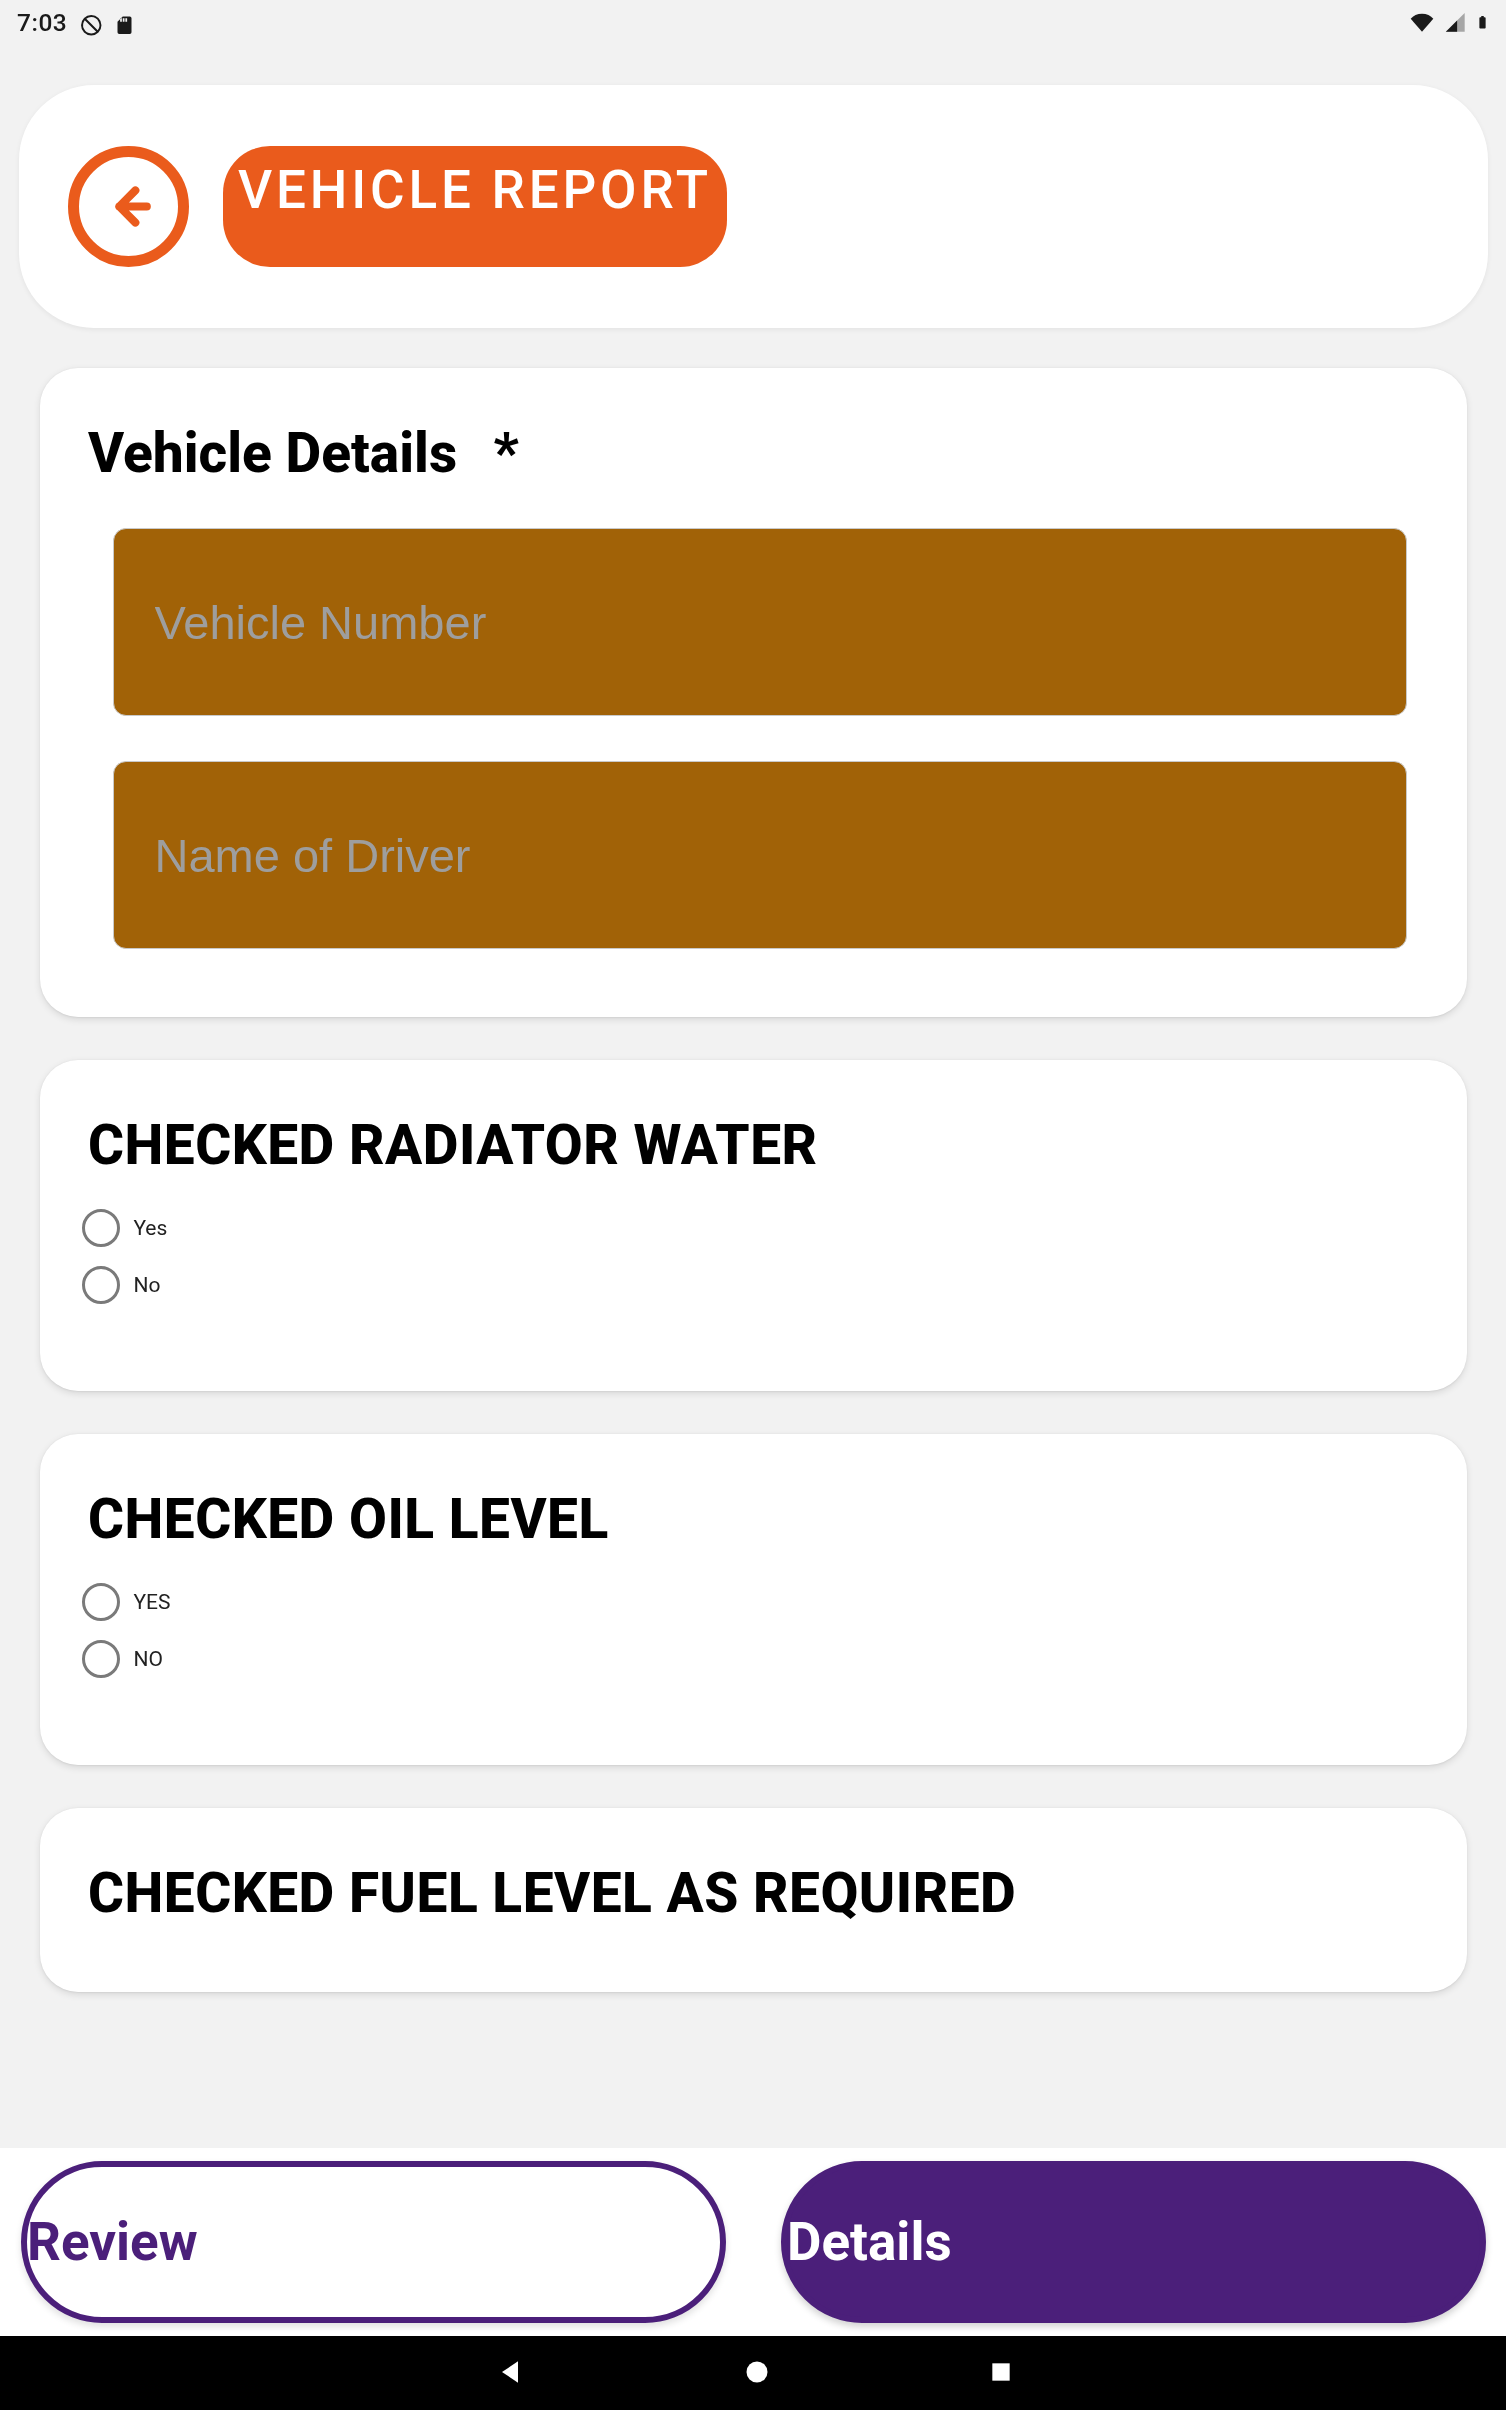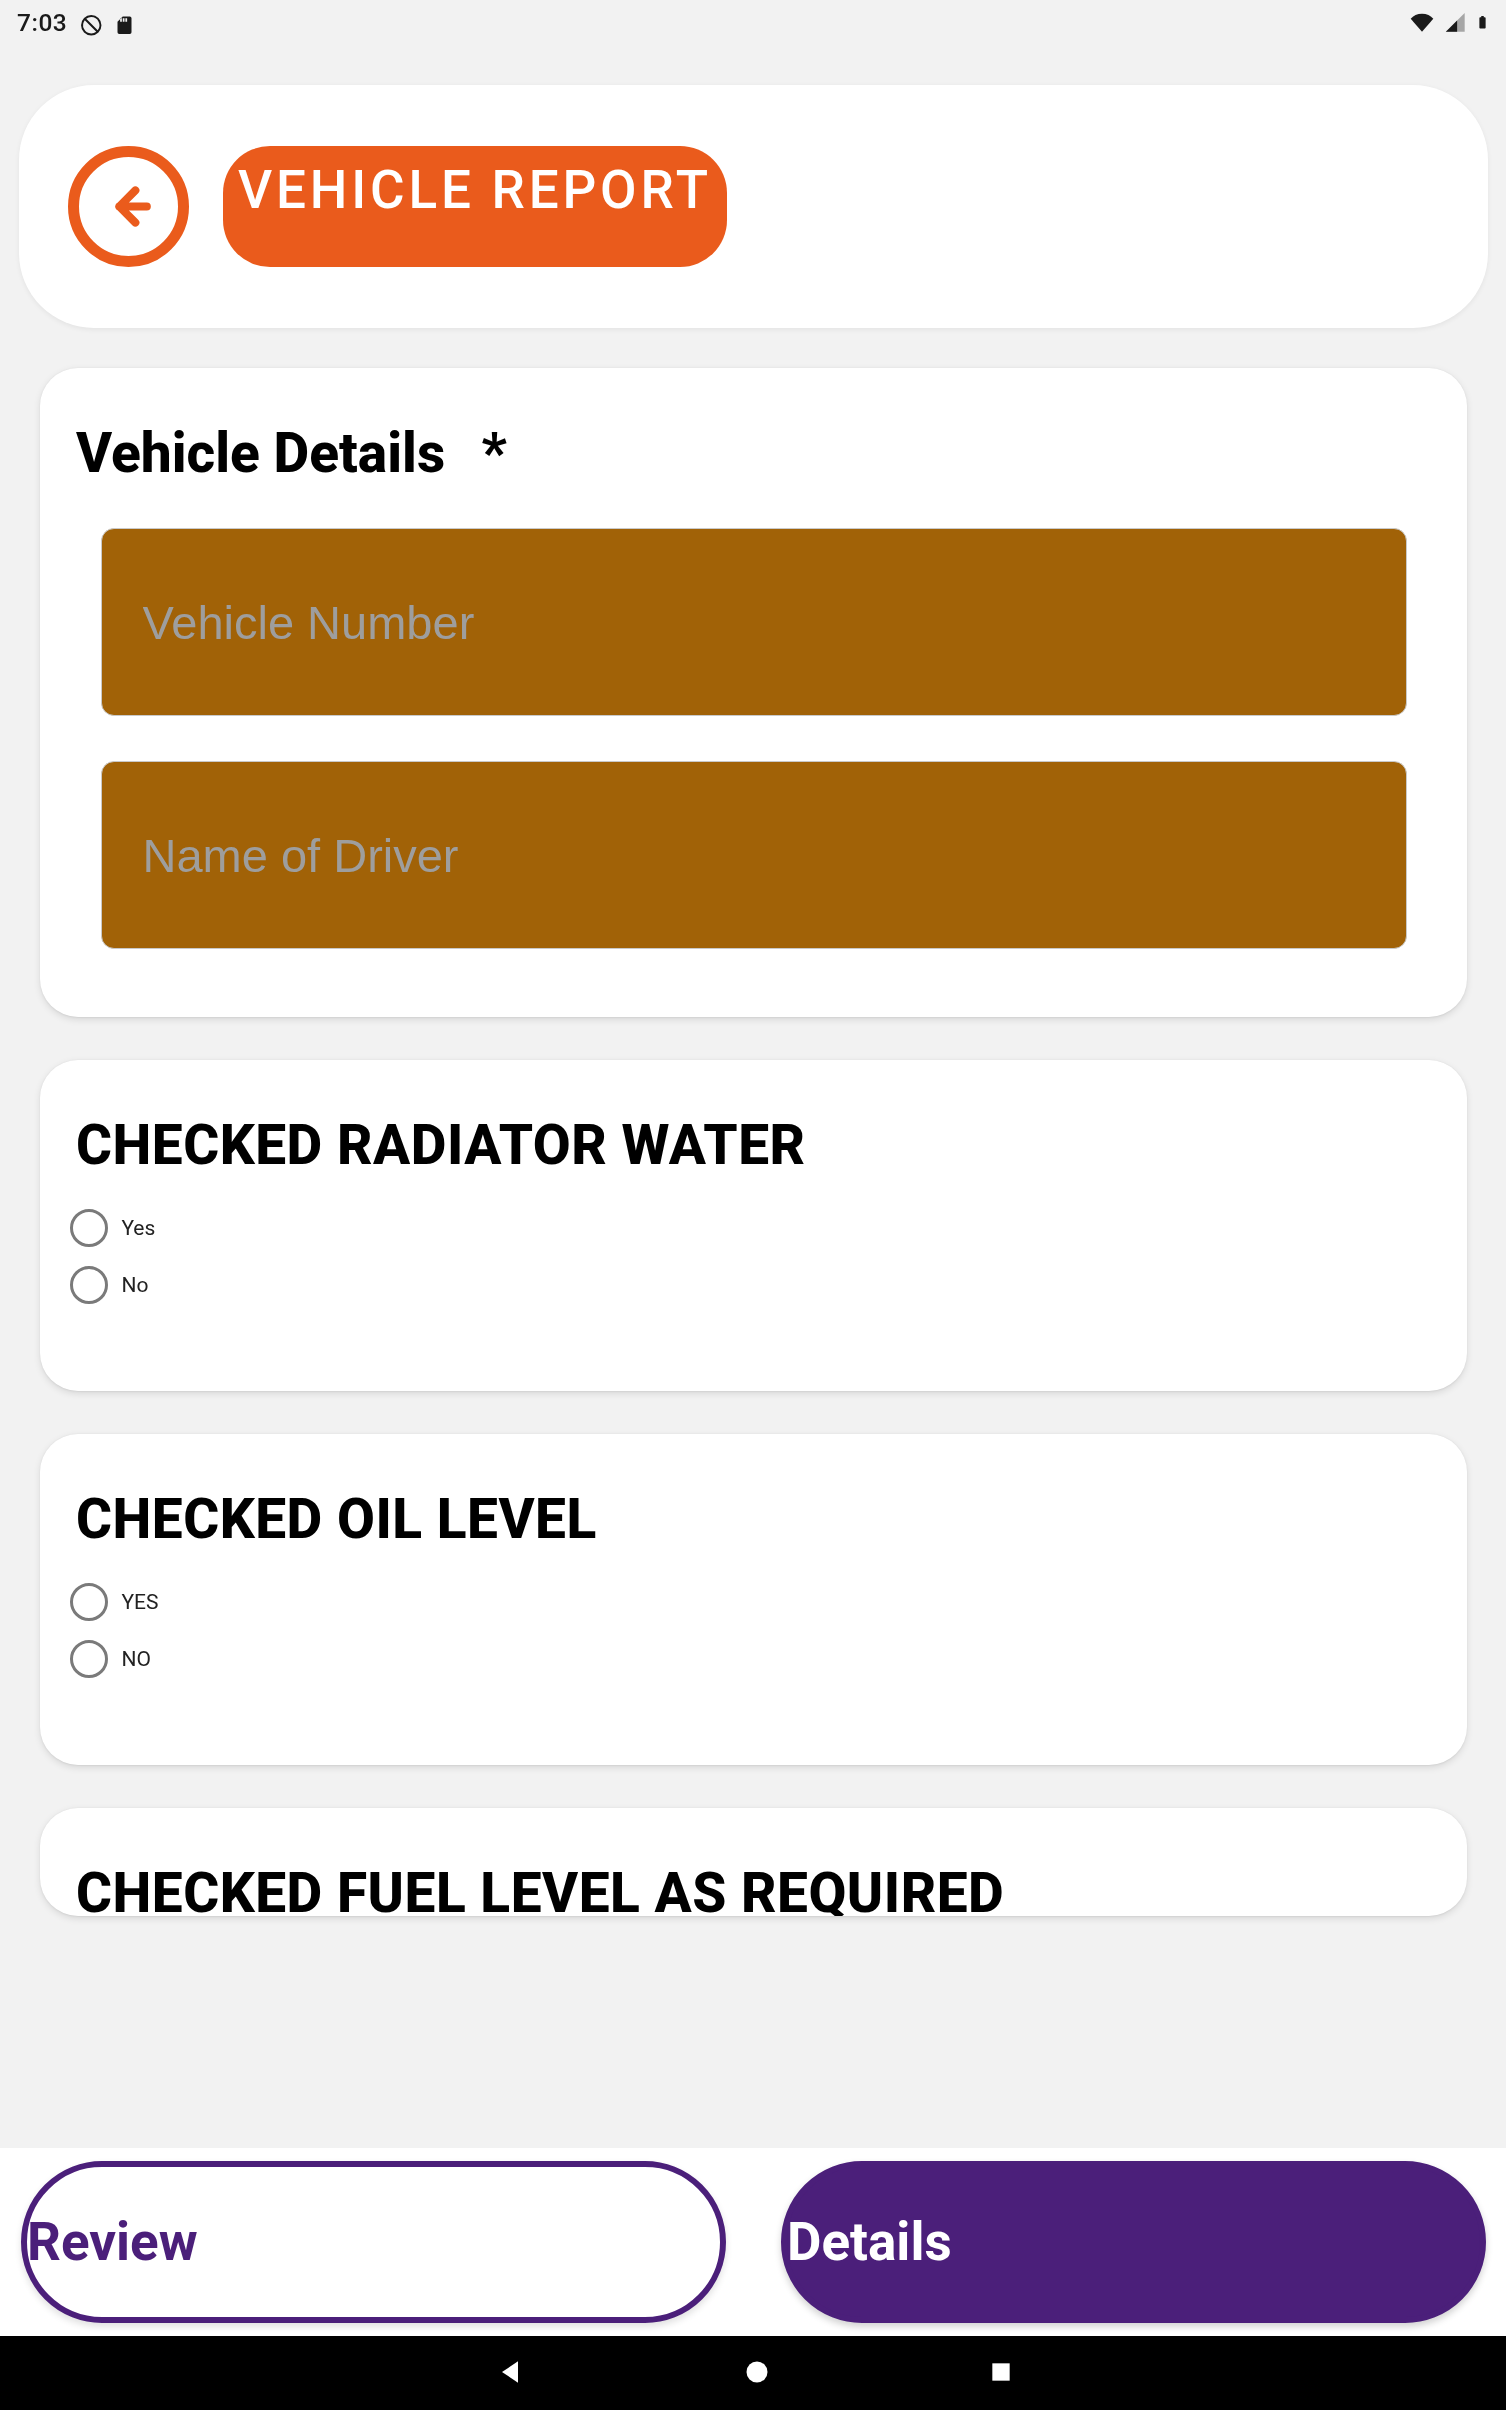--- a/index.html
+++ b/index.html
@@ -69,21 +69,21 @@
   .content {
     padding: 0 40px;
     margin-top: 40px;
   }
 
   .card {
     background: #fff;
     border-radius: 38px;
     box-shadow: 0 2.8px 7.5px rgba(0,0,0,0.10), 0 0.9px 1.9px rgba(0,0,0,0.06);
     margin-bottom: 43px;
-    padding: 53px 36px 68px 36px;
+    padding: 53px 36px 68px 48px;
   }
 
   .section-title {
     font-size: 55px;
     font-weight: 800;
     color: #000;
     margin-bottom: 43px;
   }
   .section-title .asterisk { margin-left: 22.6px; font-weight: 800; }
 
@@ -122,21 +122,21 @@
     width: 38px; height: 38px;
     border: 3.8px solid #7a7a7a;
     border-radius: 50%;
     flex-shrink: 0;
   }
   .radio-label { font-size: 21px; color: #222; }
 
   .card.partial {
     padding-bottom: 0;
     overflow: hidden;
-    height: 108px;
+    height: 184px;
   }
 
   
   .bottom-bar {
     position: absolute;
     left: 0; right: 0;
     bottom: 75px;
     height: 188px;
     background: #fff;
     display: flex;

